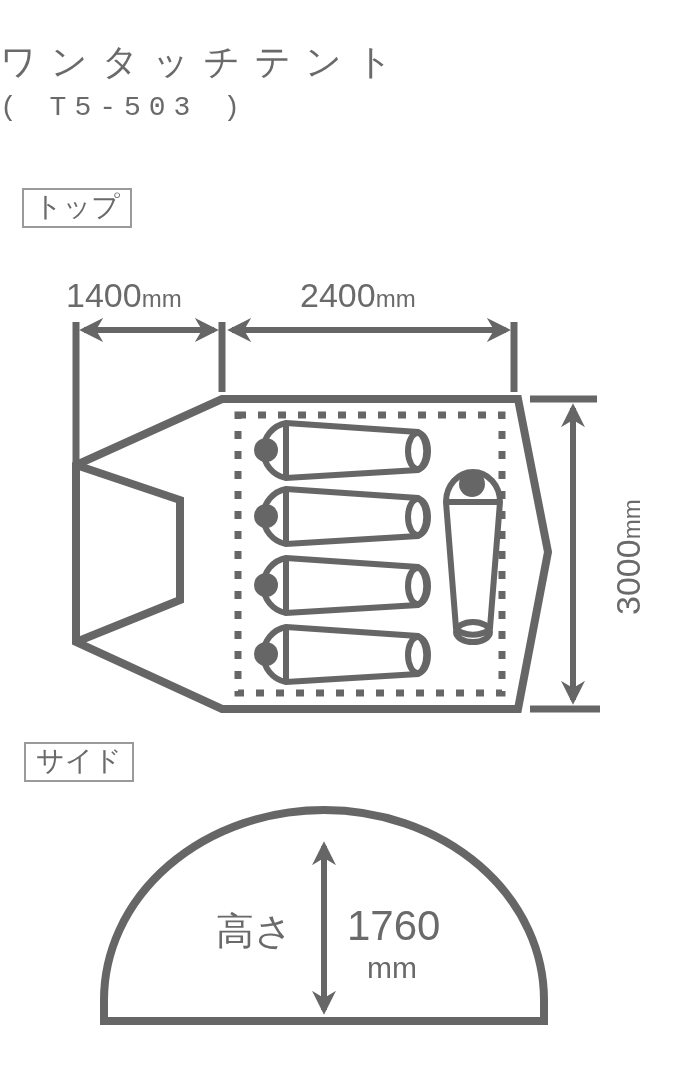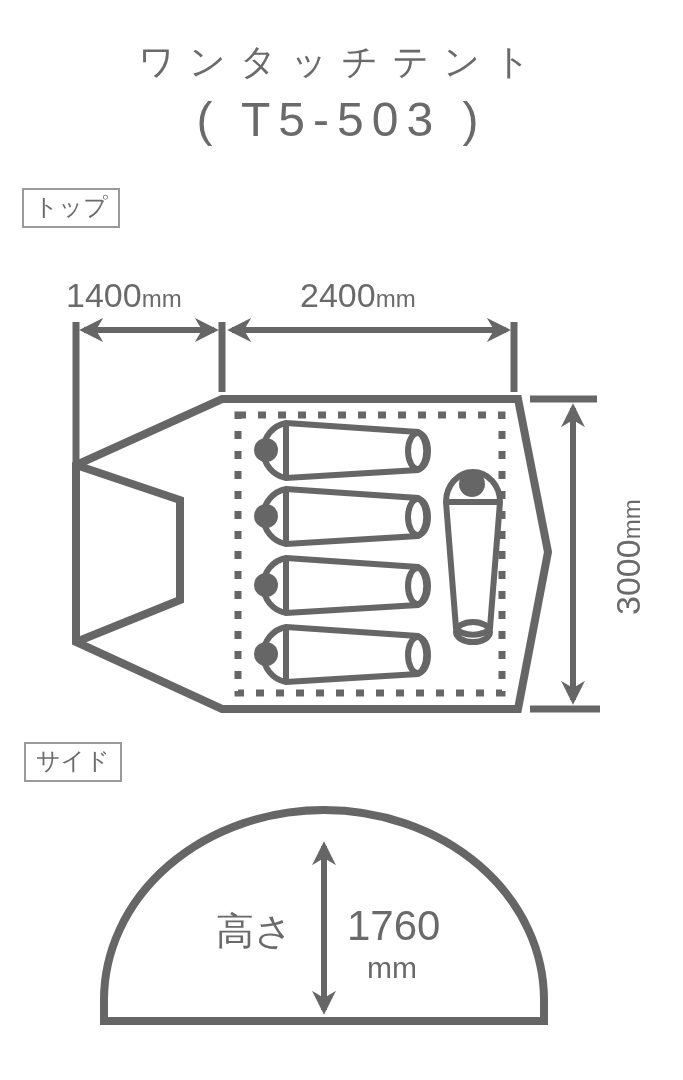--- a/index.html
+++ b/index.html
@@ -1,23 +1,23 @@
 <!DOCTYPE html>
 <html><head>
 <meta charset="utf-8">
 <style>
   html, body { margin: 0; padding: 0; background: #ffffff; }
   body { width: 683px; height: 1080px; position: relative; overflow: hidden;
          font-family: "DejaVu Sans", sans-serif; color: #666666; }
-  .title { position: absolute; left: 0; width: 683px; text-align: center;
-           font-family: Liberation Sans, sans-serif; color: #6a6a6a; letter-spacing: 14px; }
+  .title { position: absolute; left: 0; width: 683px; 
+           font-family: Liberation Mono, monospace; color: #6a6a6a; letter-spacing: 14px; }
   .title-main { top: 38px; font-size: 36px; font-weight: normal; }
-  .title-model { top: 92px; font-size: 48px; letter-spacing: 8px; }
+  .title-model { top: 92px; font-size: 28px; letter-spacing: 8px; }
   .label-box { position: absolute; border: 2px solid #9a9a9a; background: #fff;
-               font-size: 24px; color: #6a6a6a; padding: 2px 10px 4px 10px; line-height: 30px; }
+               font-size: 28px; color: #6a6a6a; padding: 2px 10px 4px 10px; line-height: 30px; }
   .label-top { left: 22px; top: 188px; }
   .label-side { left: 24px; top: 742px; }
   svg.diagram { position: absolute; left: 0; top: 0; }
   .dimtext { font-family: "Liberation Sans", sans-serif; fill: #6a6a6a; }
 </style>
 </head>
 <body>
 
 <div class="title title-main">ワンタッチテント</div>
 <div class="title title-model">( T5-503 )</div>

